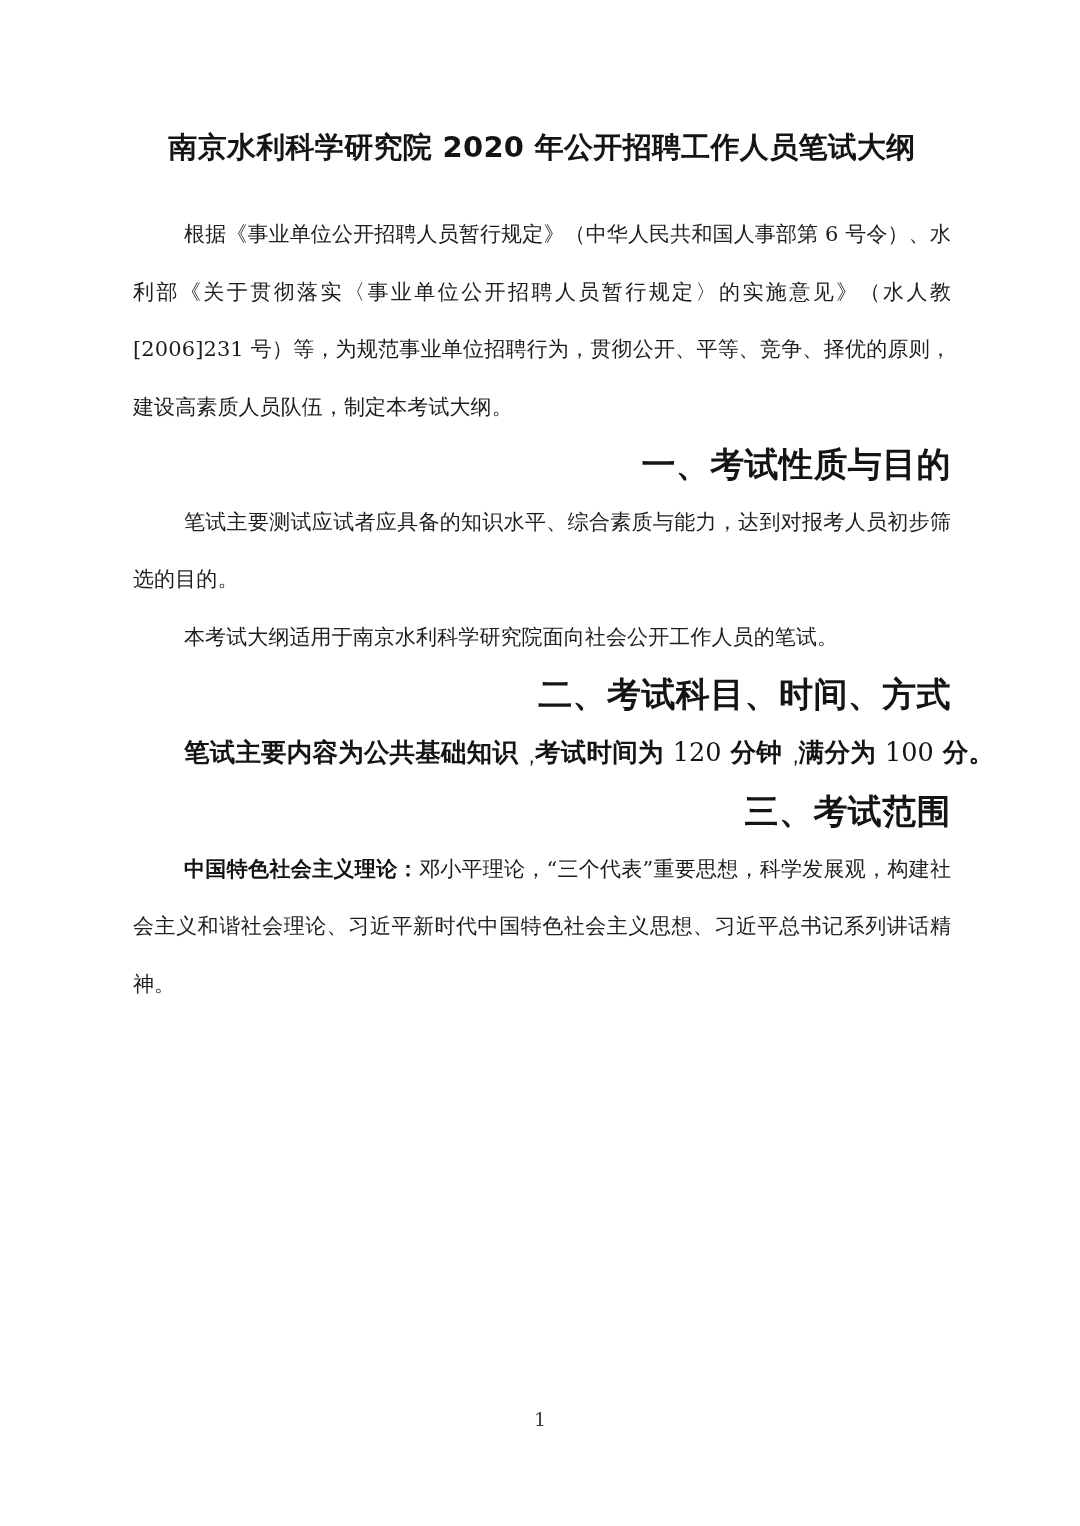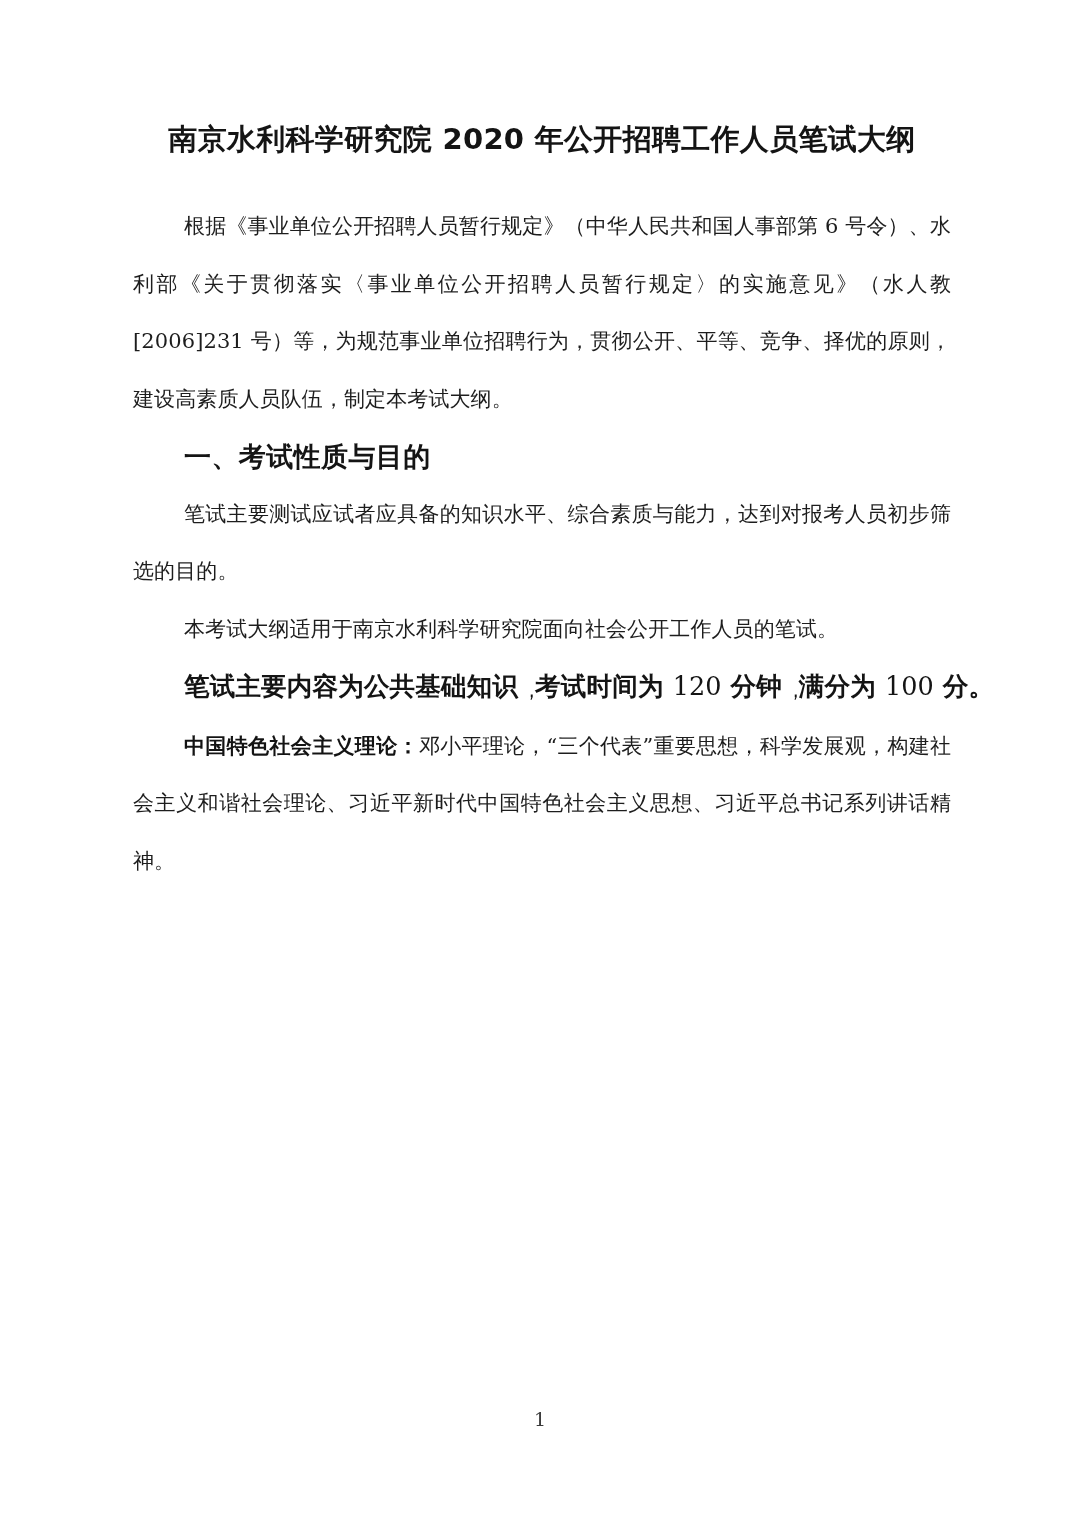--- a/index.html
+++ b/index.html
@@ -21,21 +21,21 @@
     left: 0;
     top: 0;
     width: 1080px;
     height: 1526px;
     background: #ffffff;
   }
 
   .content {
     position: absolute;
     left: 133px;
-    top: 0;
+    top: 8px;
     width: 818px;
   }
 
   
   .doc-title {
     margin: 0;
     padding-top: 118px;
     font-family: "DejaVu Sans", "Liberation Sans", sans-serif;
     font-weight: 700;
     font-size: 29px;
@@ -58,25 +58,26 @@
     color: #1d1d1d;
     letter-spacing: 0.1px;
   }
   .para.first { padding-top: 38px; }
 
   
   .section-head {
     margin: 0;
     font-family: "DejaVu Sans", "Liberation Sans", sans-serif;
     font-weight: 700;
-    font-size: 27px;
+    font-size: 34px;
     line-height: 57.5px;
     text-indent: 51px;
     color: #141414;
     letter-spacing: 0.4px;
+    text-align: right;
   }
 
   
   .para-bold-sans {
     margin: 0;
     padding-left: 51px;
     font-family: "DejaVu Sans", "Liberation Sans", sans-serif;
     font-weight: 700;
     font-size: 25.5px;
     line-height: 57.5px;
@@ -131,24 +132,26 @@
     <h1 class="doc-title">南京水利科学研究院 2020 年公开招聘工作人员笔试大纲</h1>
 
     <p class="para first">根据《事业单位公开招聘人员暂行规定》（中华人民共和国人事部第 6 号令）、水利部《关于贯彻落实〈事业单位公开招聘人员暂行规定〉的实施意见》（水人教[2006]231 号）等，为规范事业单位招聘行为，贯彻公开、平等、竞争、择优的原则，建设高素质人员队伍，制定本考试大纲。</p>
 
     <h2 class="section-head">一、考试性质与目的</h2>
 
     <p class="para">笔试主要测试应试者应具备的知识水平、综合素质与能力，达到对报考人员初步筛选的目的。</p>
 
     <p class="para">本考试大纲适用于南京水利科学研究院面向社会公开工作人员的笔试。</p>
 
+    <h2 class="section-head">二、考试科目、时间、方式</h2>
 
     <p class="para-bold-sans"><span>笔试主要内容为公共基础知识</span><span class="thin-comma">，</span><span>考试时间为</span>&nbsp;<span class="num">120</span>&nbsp;<span>分钟</span><span class="thin-comma">，</span><span>满分为</span>&nbsp;<span class="num">100</span>&nbsp;<span>分。</span></p>
 
 
+    <h2 class="section-head">三、考试范围</h2>
 
 
     <p class="para"><span class="lead-bold">中国特色社会主义理论</span><span class="lead-bold">：</span><span>邓小平理论，“三个代表”重要思想，科学发展观，构建社会主义和谐社会理论、习近平新时代中国特色社会主义思想、习近平总书记系列讲话精神。</span></p>
 
   </div>
 
   <div class="page-number">1</div>
 </div>
 
 </body></html>

